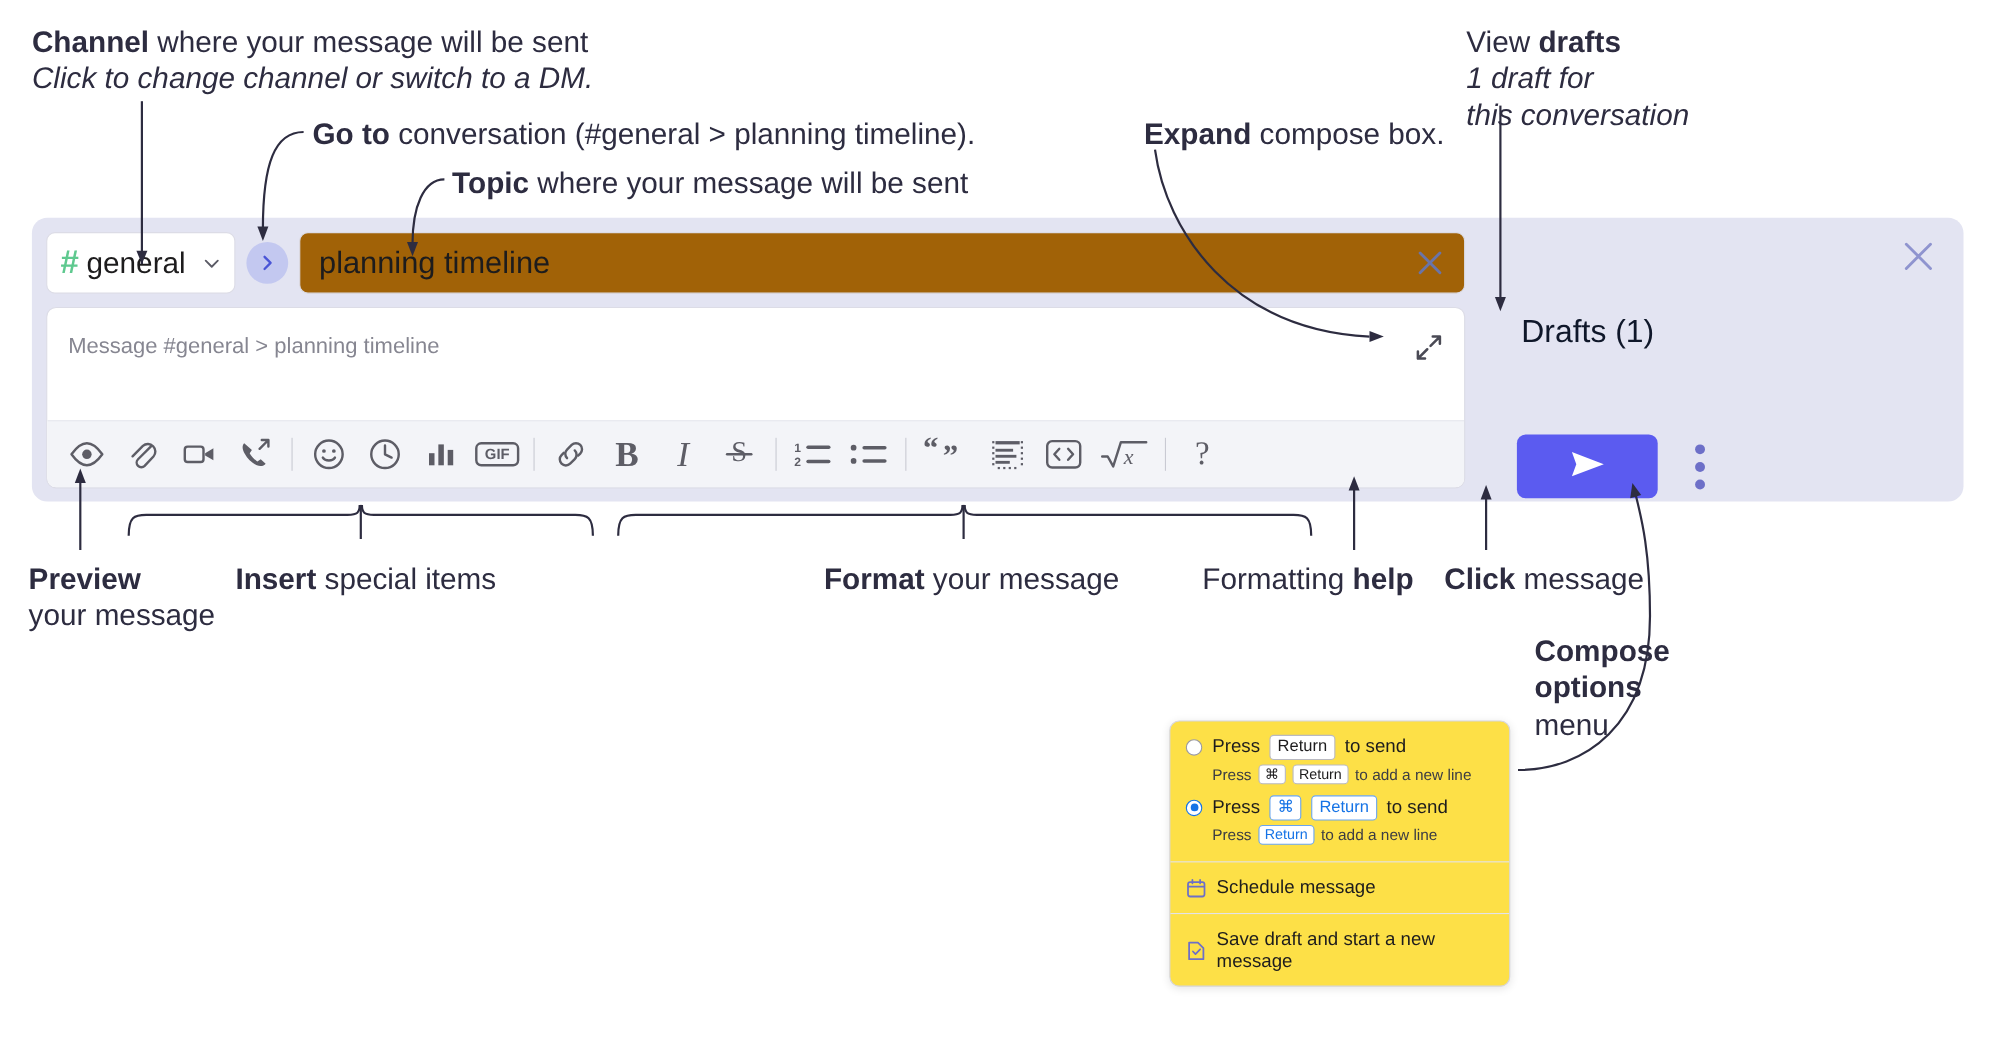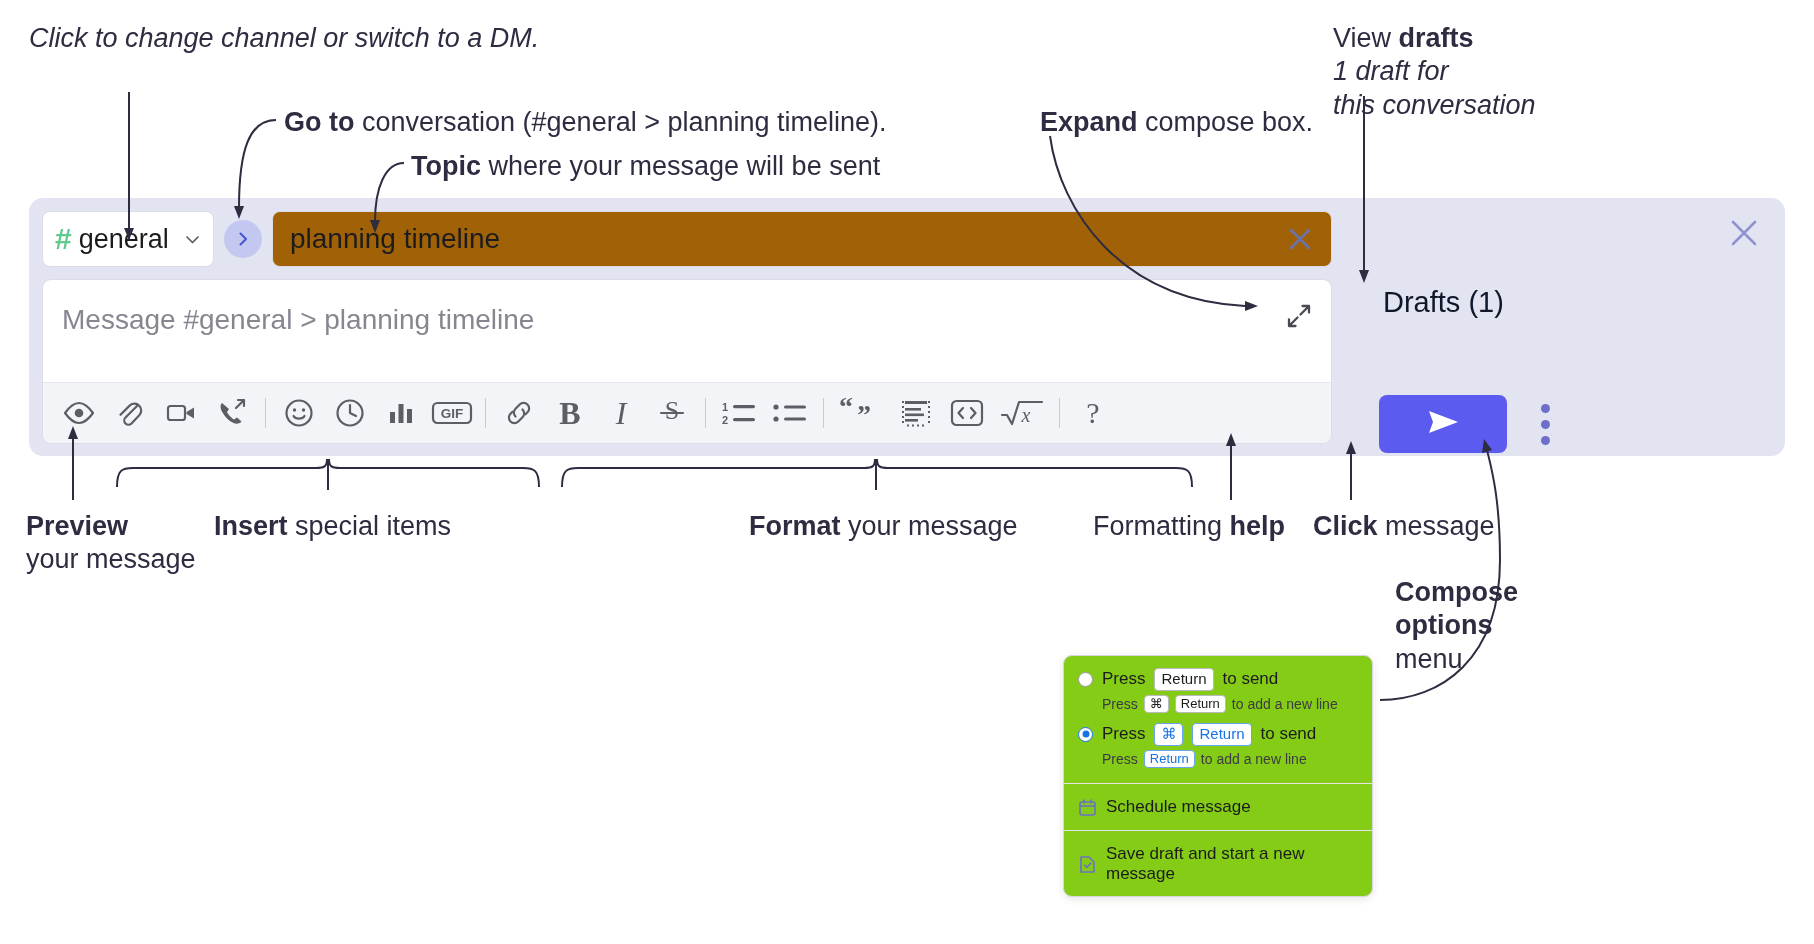--- a/index.html
+++ b/index.html
@@ -70,21 +70,21 @@
   #topic-clear{margin-left:auto;width:34px;height:34px;flex:none;}
 
   #message-box{
     margin-top:11px;
     background:#fff;border:1px solid #dcdce6;border-radius:9px;
     height:165px;box-sizing:border-box;position:relative;
     overflow:hidden;
   }
   #message-placeholder{
     position:absolute;left:19px;top:24px;
-    font-size:28px;color:#868691;
+    font-size:20px;color:#868691;
   }
   #expand-btn{position:absolute;right:17px;top:21px;width:30px;height:30px;}
 
   #toolbar{
     position:absolute;left:0;right:0;bottom:0;height:61px;
     background:#f3f4f8;border-top:1px solid #e6e7ee;
     display:flex;align-items:center;
     padding-left:14px;box-sizing:border-box;
   }
   .tb{
@@ -111,21 +111,21 @@
   }
   #compose-options-btn{
     position:absolute;left:196px;top:200px;width:28px;height:52px;
     display:flex;flex-direction:column;align-items:center;justify-content:center;gap:7px;
   }
   .dot{width:9px;height:9px;border-radius:50%;background:#6d6fc8;}
 
   
   #compose-menu{
     left:1063px;top:655px;width:310px;
-    background:#84cc16;border:1px solid #d6d6de;border-radius:9px;
+    background:#fde047;border:1px solid #d6d6de;border-radius:9px;
     box-shadow:0 2px 8px rgba(0,0,0,.10);
     padding:10px 0 6px;box-sizing:border-box;
     font-size:17px;color:#1d1c1d;
   }
   .radio-row{display:flex;align-items:center;gap:9px;padding:2px 14px 0 14px;}
   .radio{width:15px;height:15px;border-radius:50%;border:1.6px solid #9a9aa3;box-sizing:border-box;flex:none;background:#fff;}
   .radio.on{border-color:#1573e6;background:#fff;position:relative;}
   .radio.on:after{content:"";position:absolute;left:50%;top:50%;transform:translate(-50%,-50%);width:7px;height:7px;border-radius:50%;background:#1573e6;}
   .sub-row{display:flex;align-items:center;gap:6px;padding:4px 14px 8px 38px;font-size:14px;color:#3c3c43;}
   .kbd{
@@ -142,20 +142,21 @@
 
   
   #overlay{position:absolute;inset:0;pointer-events:none;}
 </style>
 </head>
 <body>
 
 <div class="stage">
 
   <div class="abs anno" style="left:29px;top:22px;">
+    <div><b>Channel</b><span class="lt"> where your message will be sent</span></div>
     <div><i>Click to change channel or switch to a DM.</i></div>
   </div>
 
   <div class="abs anno" style="left:284px;top:106px;">
     <b>Go to</b><span class="lt"> conversation (#general &gt; planning timeline).</span>
   </div>
 
   <div class="abs anno" style="left:411px;top:150px;">
     <b>Topic</b><span class="lt"> where your message will be sent</span>
   </div>

